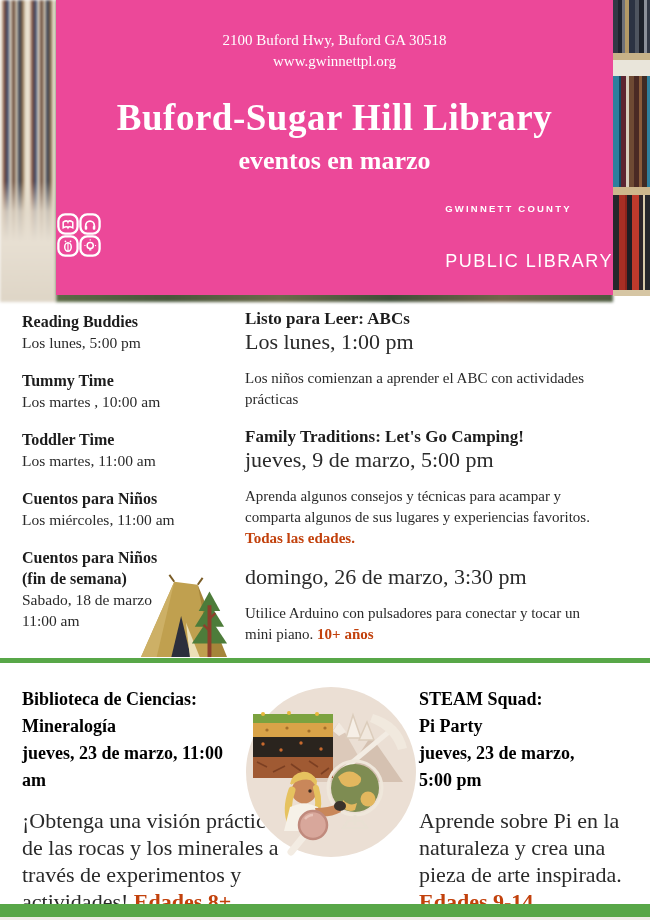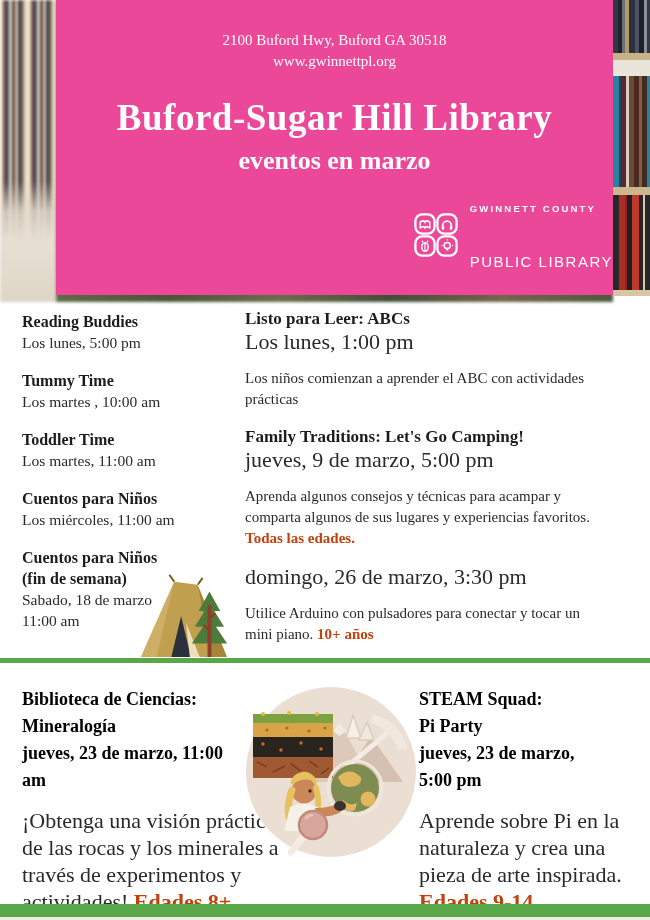--- a/index.html
+++ b/index.html
@@ -37,24 +37,24 @@
     height:95px; border-bottom:6px solid #d6c6a4;
     background:repeating-linear-gradient(90deg, #26262b 0 6px, #a82e24 6px 12px, #8c241c 12px 14px, #1e1e24 14px 19px, #bf3a2c 19px 26px, #2c2328 26px 30px, #d8c8a8 30px 32px);
   }
   .green-panel {
     position:absolute; top:0; left:56px; right:37px; height:295px;
     background:#ec4899; color:#fff; text-align:center;
   }
   .address { padding-top:30px; font-size:15px; line-height:21px; }
   .flyer-title { margin-top:24px; font-size:37px; line-height:44px; font-weight:bold; letter-spacing:.5px; }
   .flyer-subtitle { margin-top:5px; font-size:26px; line-height:32px; font-weight:bold; }
-  .logo { margin-top:25px; display:flex; align-items:center; justify-content:flex-end; gap:11px; }
+  .logo { margin-top:25px; display:flex; align-items:center; justify-content:space-between; gap:11px; }
   .logo-text { text-align:left; font-family:"Liberation Sans", sans-serif; }
   .logo-small { font-size:9.5px; letter-spacing:2.2px; font-weight:bold; line-height:13px; }
-  .logo-large { font-size:15px; letter-spacing:1.5px; line-height:21px;margin-top:36px; }
+  .logo-large { font-size:18px; letter-spacing:1.5px; line-height:21px;margin-top:36px; }
   
   .left-col  { position:absolute; left:22px;  top:311px; width:205px; }
   .right-col { position:absolute; left:245px; top:308px; width:400px; }
   .event { margin-bottom:17px; }
   .event .etitle { font-weight:bold; font-size:16px; line-height:21px; white-space:pre-line; color:#1c1c1c; }
   .event .edetail { font-size:15.5px; line-height:21px; white-space:pre-line; color:#2a2a2a; }
   .feature { margin-bottom:16px; }
   .feature .ftitle { font-weight:bold; font-size:17px; line-height:22px; color:#1c1c1c; }
   .feature .fwhen { font-size:22px; line-height:23px; color:#2a2a2a; }
   .feature .fdesc { margin-top:15px; font-size:15px; line-height:21px; white-space:pre-line; color:#2a2a2a; }

